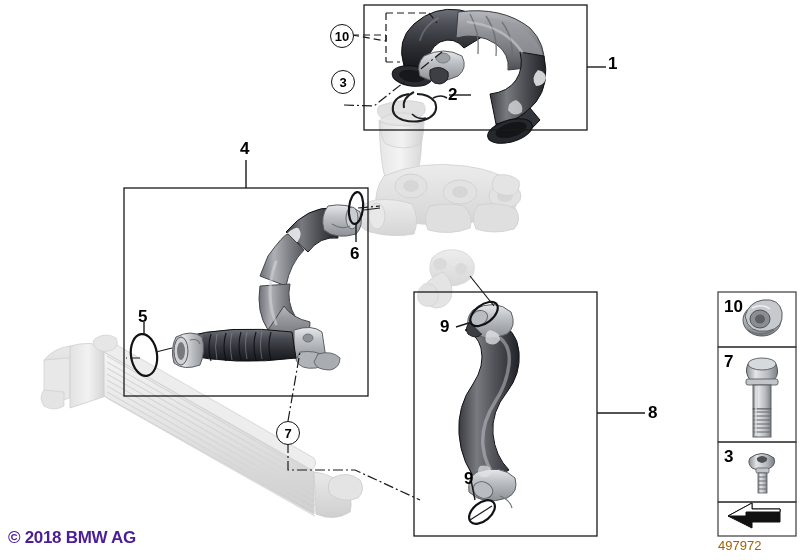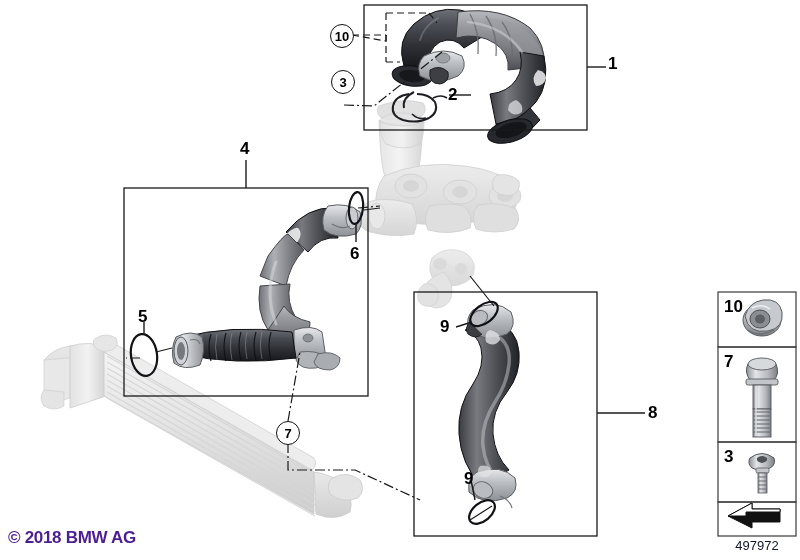--- a/index.html
+++ b/index.html
@@ -12,21 +12,21 @@
   }
   #stage{position:absolute;left:0;top:0;width:800px;height:560px;}
   svg.layer{position:absolute;left:0;top:0;width:800px;height:560px;}
   .copyright{
     position:absolute;left:8px;top:528px;
     font-size:17px;font-weight:bold;color:#4c1d95;
     letter-spacing:-0.3px;white-space:nowrap;
   }
   .partnum{
     position:absolute;left:718px;top:538px;width:78px;
-    text-align:center;font-size:13px;color:#0f172a;
+    font-size:13px;color:#a16207;
   }
   .lbl{
     position:absolute;font-weight:bold;color:#000;
     font-size:17px;line-height:1;white-space:nowrap;
   }
   .legend-num{
     position:absolute;font-weight:bold;color:#000;
     font-size:17px;line-height:1;
   }
   .circ{

